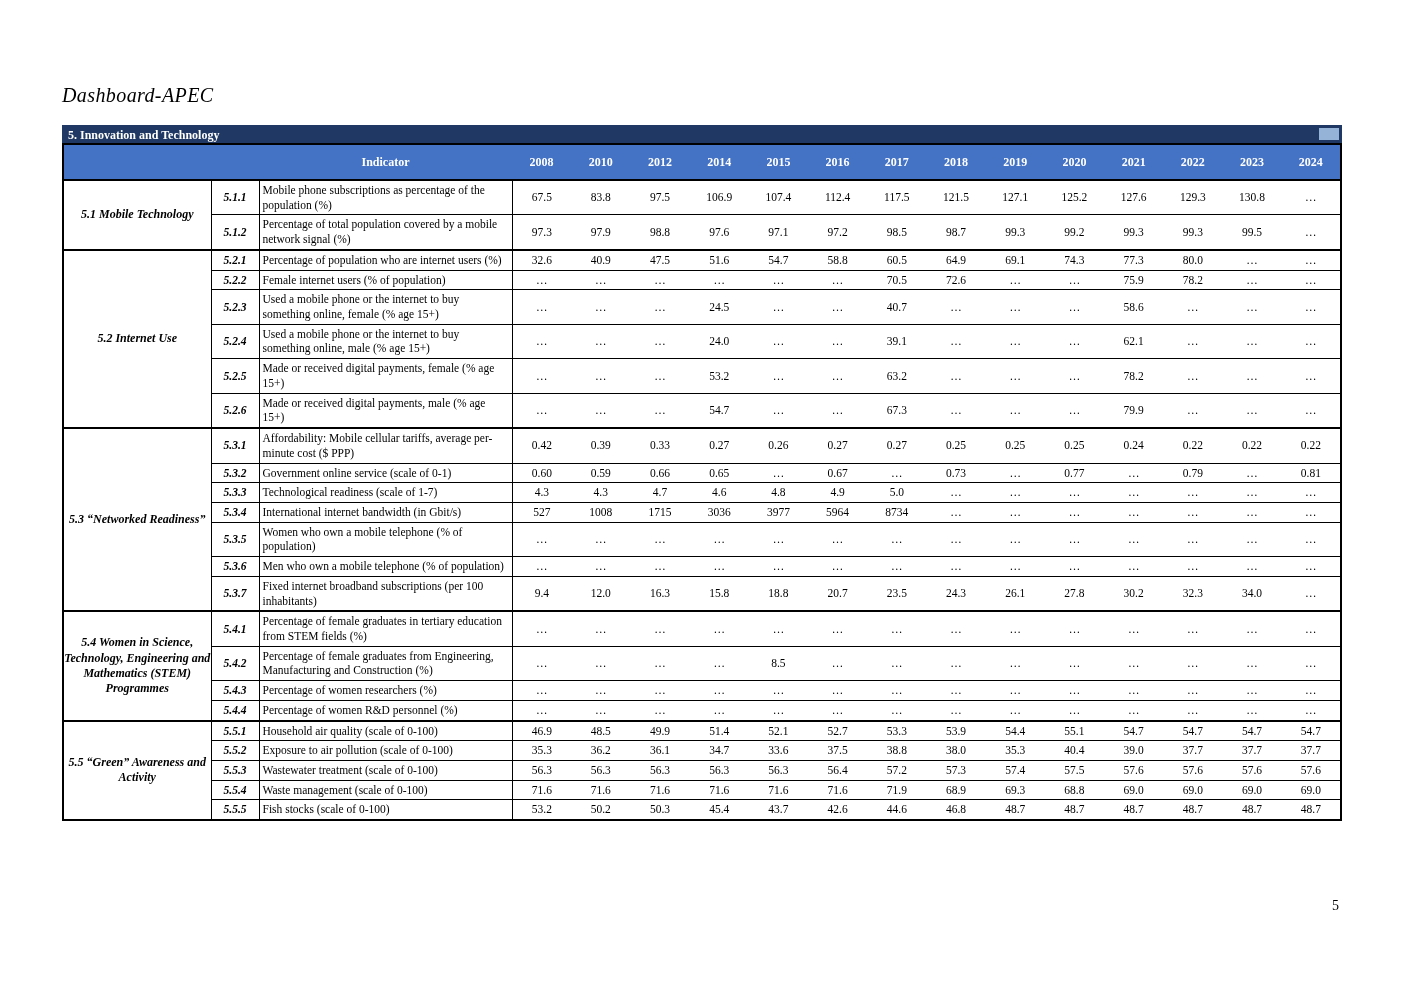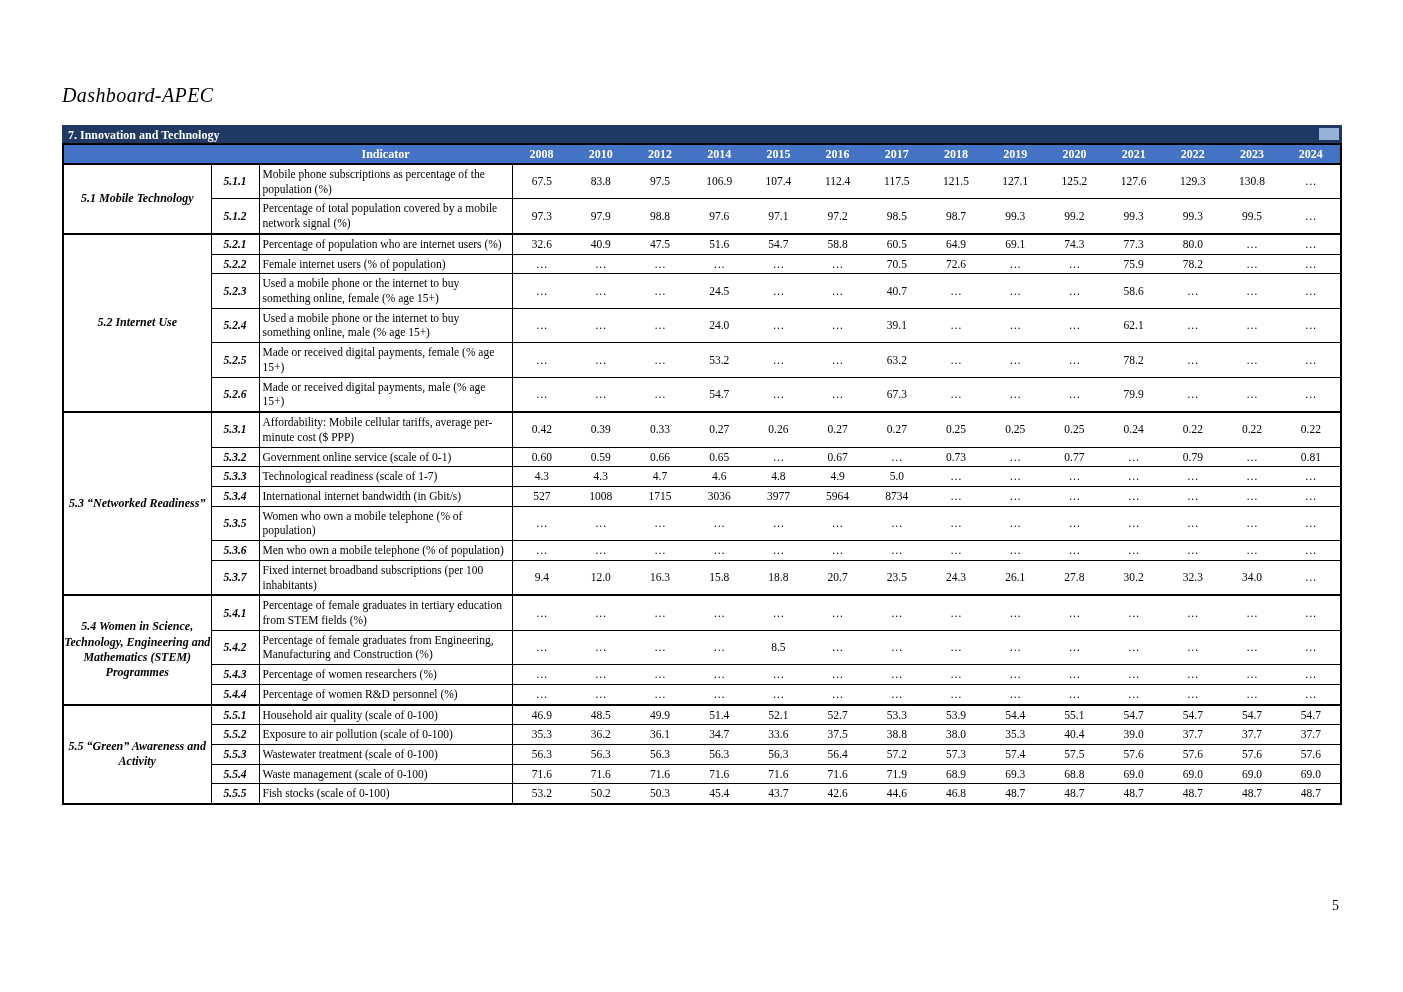--- a/index.html
+++ b/index.html
@@ -26,21 +26,21 @@
   .title-bar-accent {
     position: absolute; right: 2px; top: 2px; bottom: 2px; width: 20px;
     background: #95b3d7;
   }
 
   table { border-collapse: collapse; width: 100%; table-layout: fixed; }
   table { border: 2px solid #000; }
 
   thead th {
     background: #4472c4; color: #fff; font-weight: bold; font-size: 12px;
-    height: 18px; padding: 0 2px; text-align: center;
+    height: 18px; padding: 8px 2px; text-align: center;
     border-bottom: 1px solid #000;
   }
 
   tbody td { vertical-align: middle; font-size: 11.5px; line-height: 1.28; padding: 2px 3px; }
   tbody tr { border-top: 1px solid #000; }
   tbody tr.group-start { border-top: 2.5px solid #000; }
 
   td.col-group {
     font-weight: bold; font-style: italic; text-align: center; font-size: 12px;
     border-right: 1px solid #000; padding: 2px 0;
@@ -63,21 +63,21 @@
 </head>
 <body>
 
 <div class="page">
 
   <div class="doc-title">Dashboard-APEC</div>
 
   <div class="table-wrap">
 
     <div class="title-bar">
-      <span>7. Innovation and Technology</span>
+      <span>5. Innovation and Technology</span>
       <span class="title-bar-accent"></span>
     </div>
 
     <table>
       <colgroup>
         <col style="width:148px">
         <col style="width:48px">
         <col style="width:253px">
       </colgroup>
       <thead>

